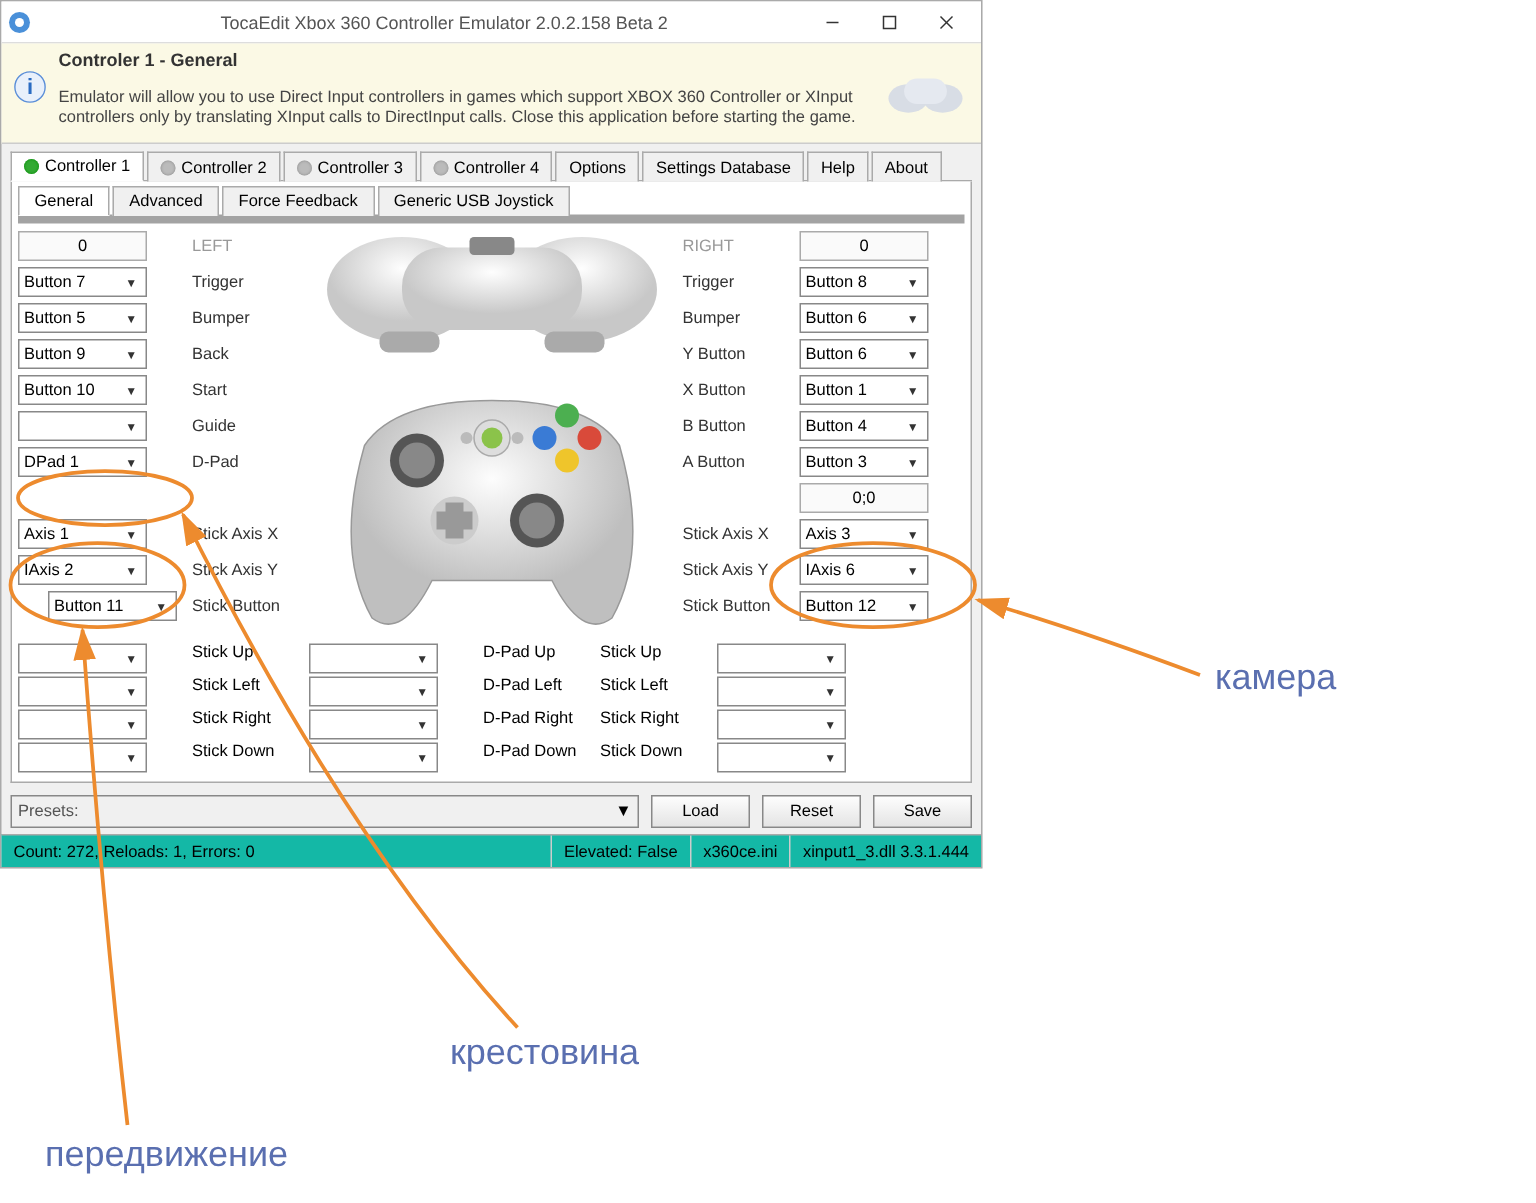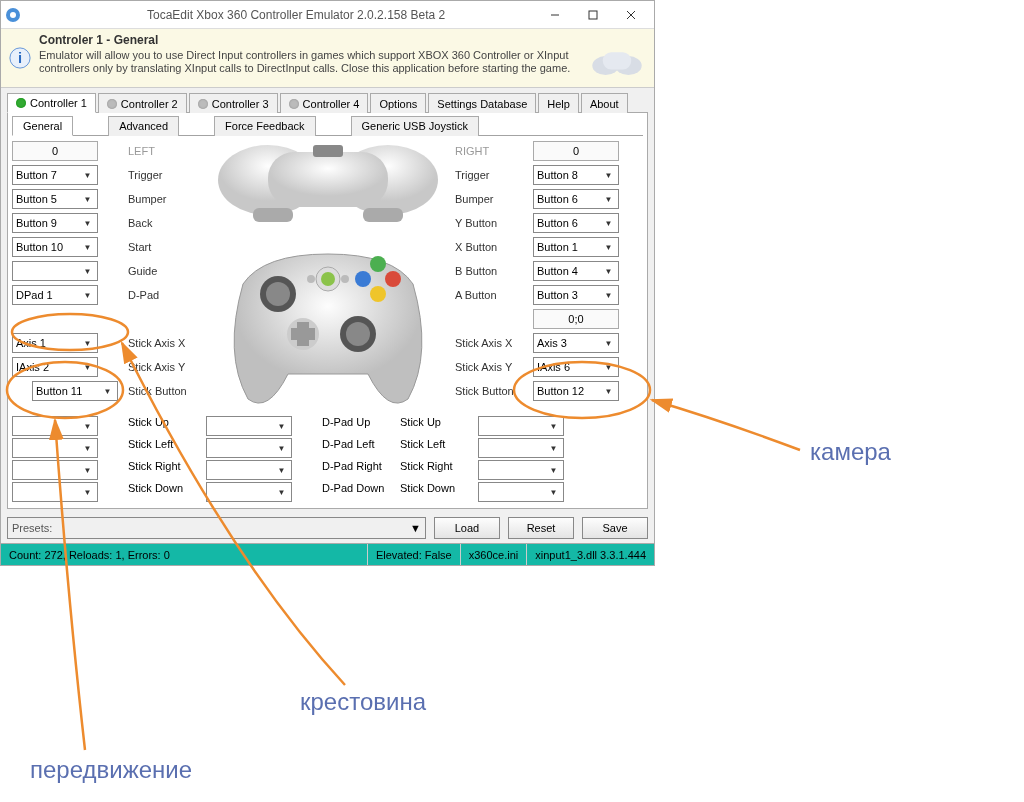--- a/index.html
+++ b/index.html
@@ -35,21 +35,21 @@
   .infobar {
     background: #fbf9e5;
     border-bottom: 1px solid #ccc;
     padding: 4px 8px 10px 8px;
     display: flex;
     align-items: flex-start;
     gap: 8px;
   }
   .infobar .info-icon { width: 22px; height: 22px; flex-shrink: 0; margin-top: 14px; }
   .infobar .info-text { flex: 1; }
-  .infobar .info-heading { font-weight: bold; color: #333; font-size: 12px; margin-bottom: 2px; }
+  .infobar .info-heading { font-weight: bold; color: #333; font-size: 12px; margin-bottom: 12px; }
   .infobar .info-body { color: #444; line-height: 1.2; }
   .infobar .info-img { width: 58px; height: 38px; margin-top: 6px; }
 
   .tabs-outer {
     margin: 4px 6px 0 6px;
     display: flex;
     gap: 0;
     border-bottom: 1px solid #aaa;
   }
   .tab {
@@ -71,23 +71,22 @@
 
   .tabs-inner {
     margin: 0 6px;
     background: #fff;
     border: 1px solid #aaa;
     border-top: none;
     padding: 2px 4px 6px 4px;
   }
   .subtabs {
     display: flex;
-    border-bottom: 1px solid #a3a3a3;
+    border-bottom: 6px solid #a3a3a3;
     margin-bottom: 4px;
-    gap: 33px;
   }
   .subtab {
     padding: 3px 10px;
     border: 1px solid #aaa;
     border-bottom: none;
     margin-right: 2px;
     background: #f0f0f0;
     position: relative;
     top: 1px;
     font-size: 11px;

